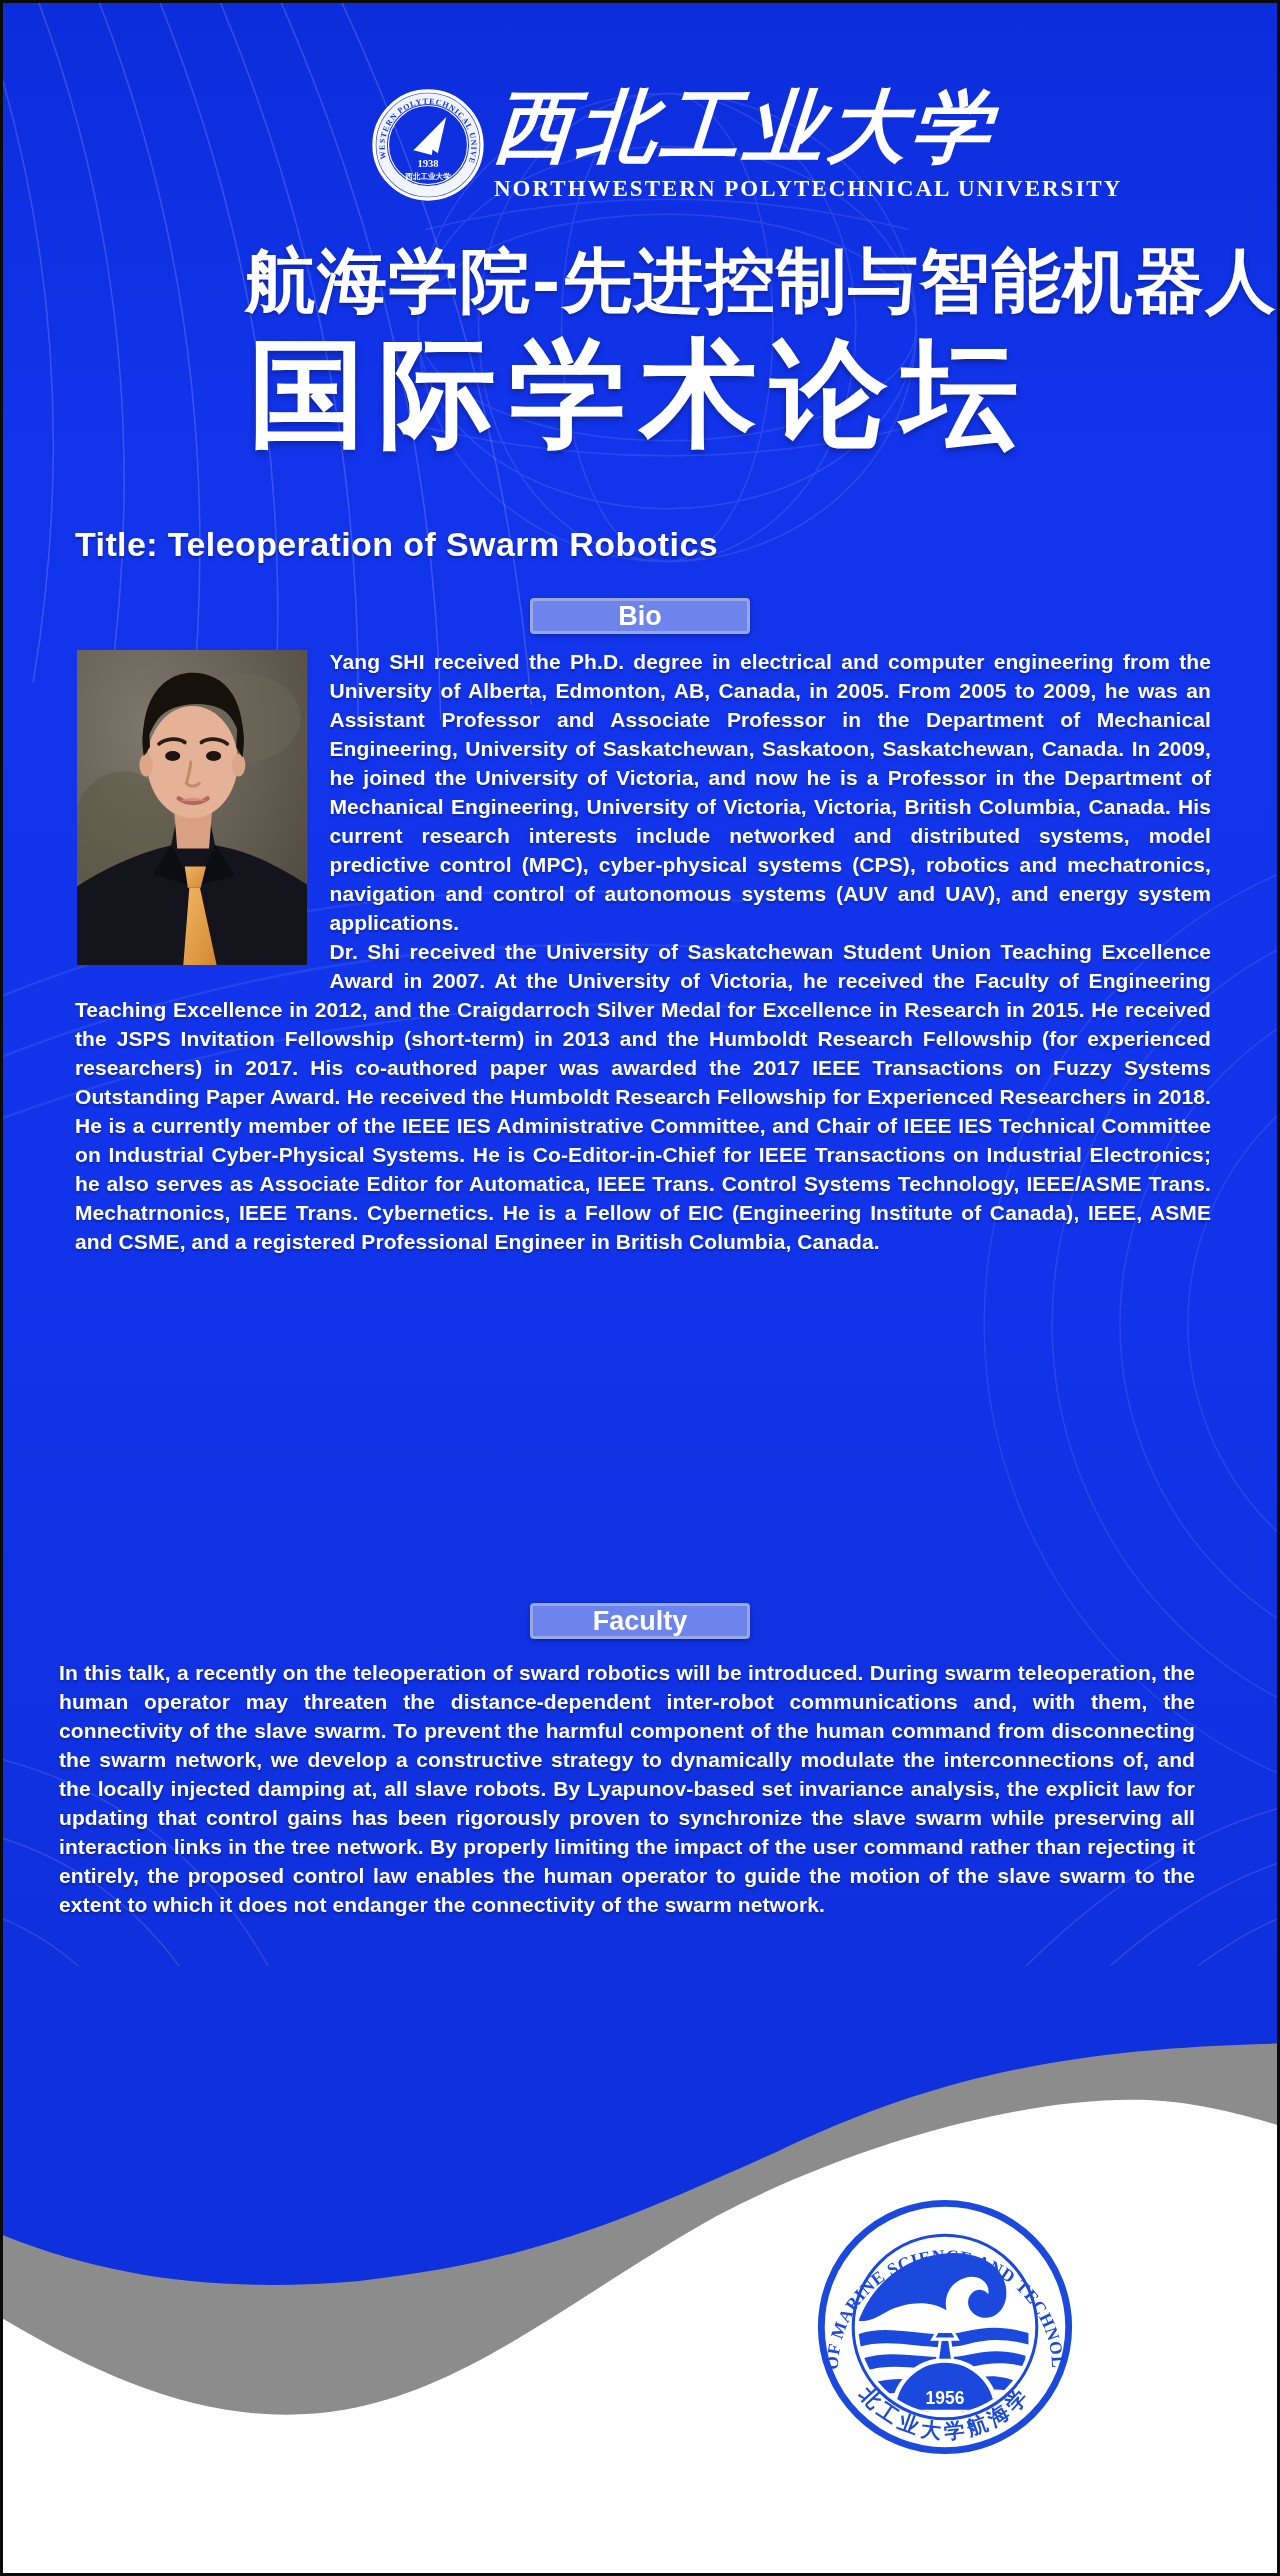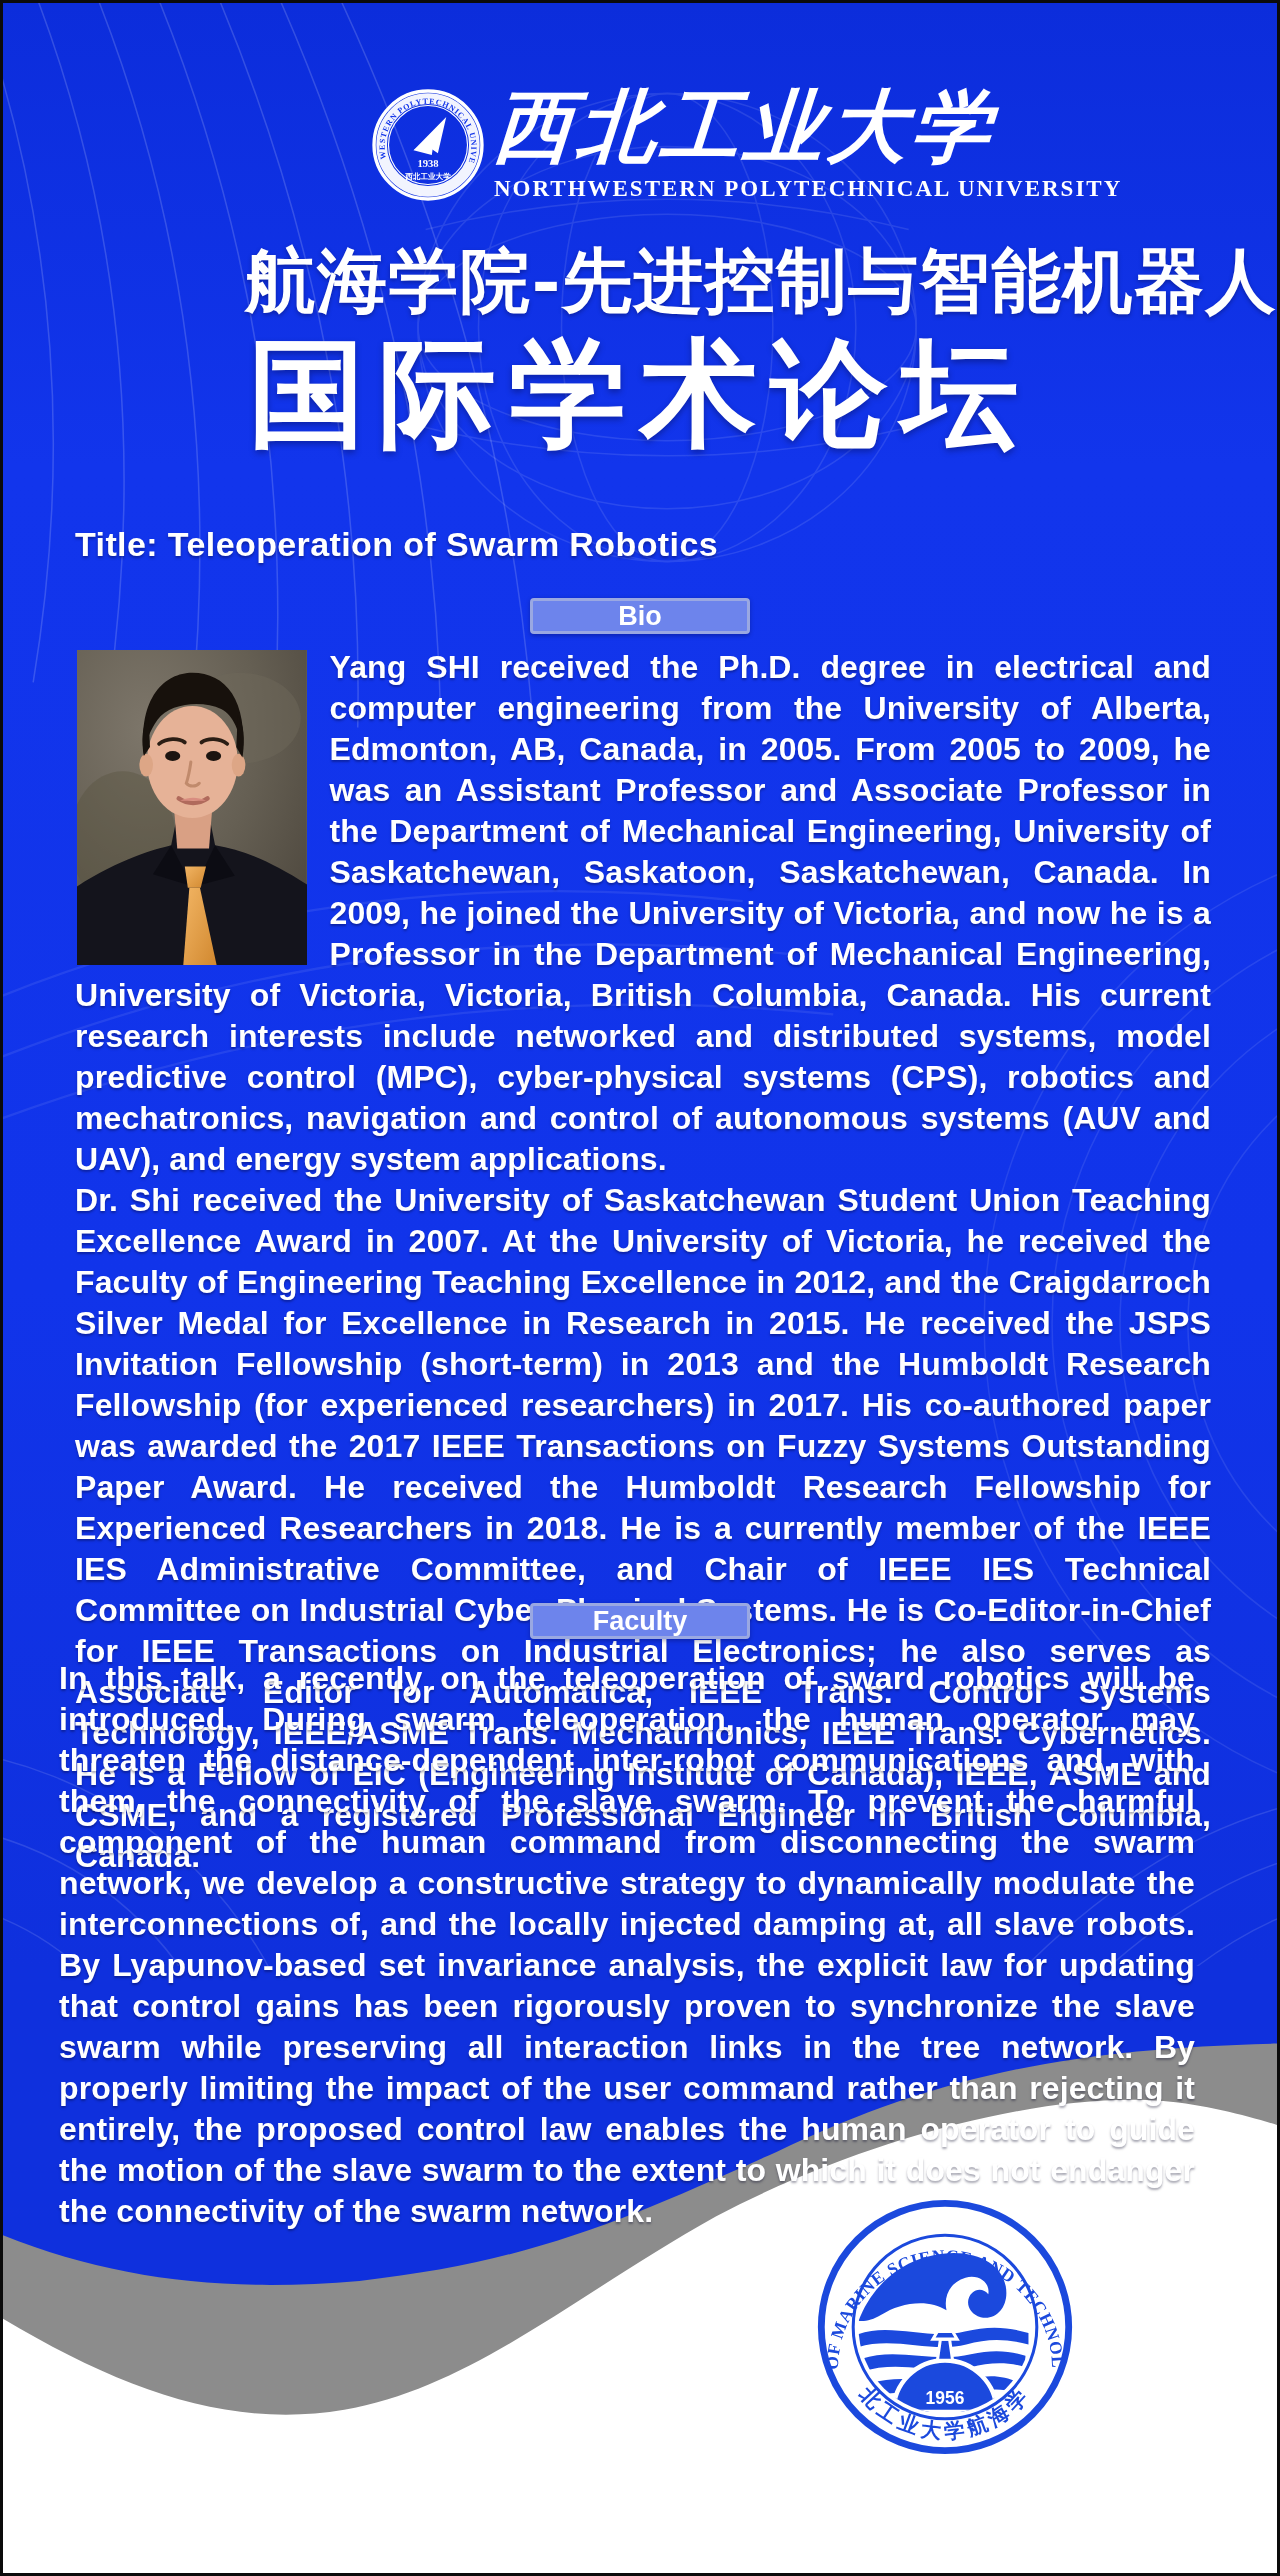--- a/index.html
+++ b/index.html
@@ -47,21 +47,21 @@
     position:absolute;left:50%;transform:translateX(-50%);
     width:214px;height:30px;border-radius:4px;
     background:var(--badge-fill,#6d84ec);border:3px solid var(--badge-border,#9aa8e2);
     color:#fff;font-size:27px;font-weight:bold;text-align:center;line-height:30px;
     box-shadow:0 1.5px 4.5px rgba(0,0,50,.3);
   }
   .bio-badge{top:595px;}
   .abstract-badge{top:1600px;}
 
   .bodytext{
-    color:#fff;font-weight:bold;font-size:32px;line-height:41px;
+    color:#fff;font-weight:bold;font-size:21px;line-height:29px;
     text-align:justify;text-shadow:0 1.5px 2.3px rgba(0,0,35,.35);
     letter-spacing:0.1px;
   }
   .bio-block{position:absolute;top:644px;left:72px;width:1136px;}
   .bio-block p{margin:0;}
   .photo{
     float:left;width:230px;height:315px;margin:3px 23px 6px 1.5px;
     background:#6e685d;
   }
   .abstract-text{position:absolute;top:1655px;left:56px;width:1136px;}

